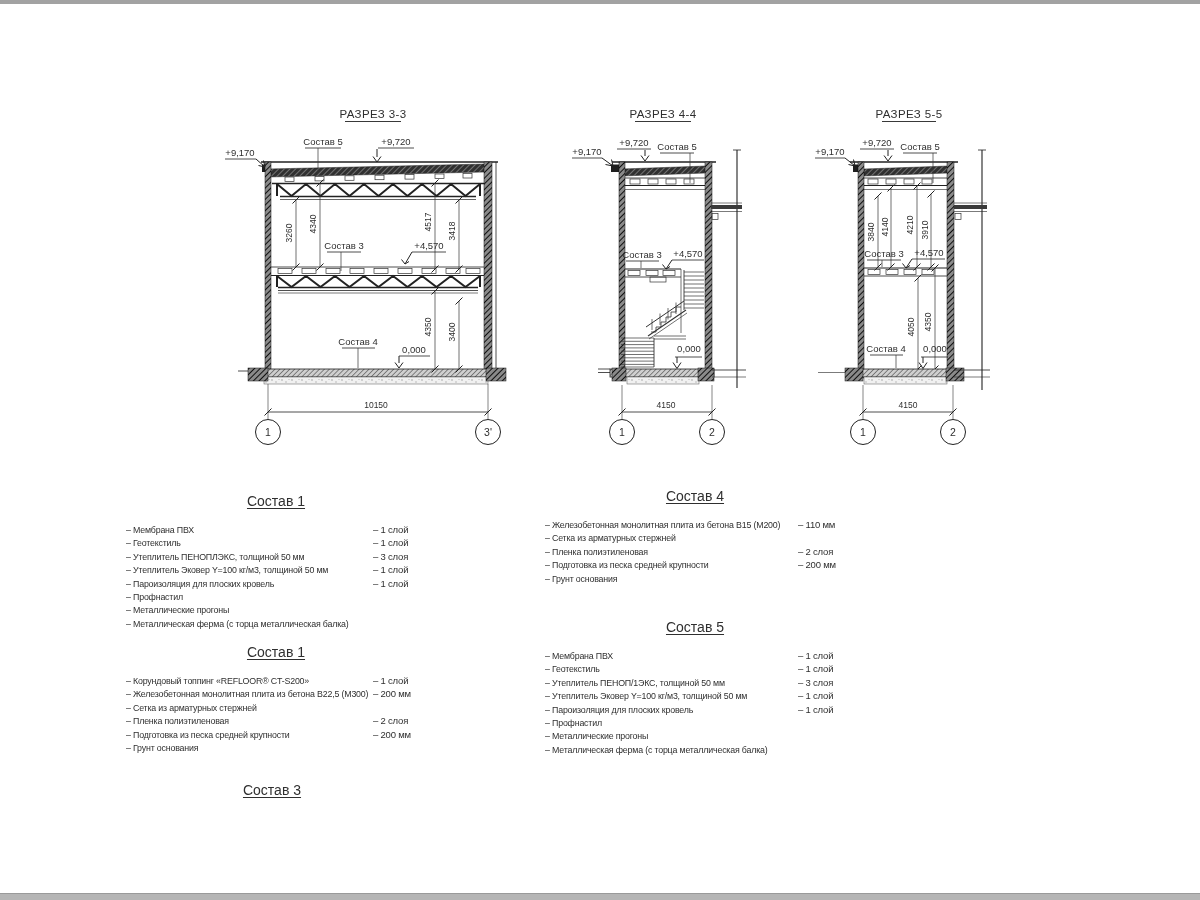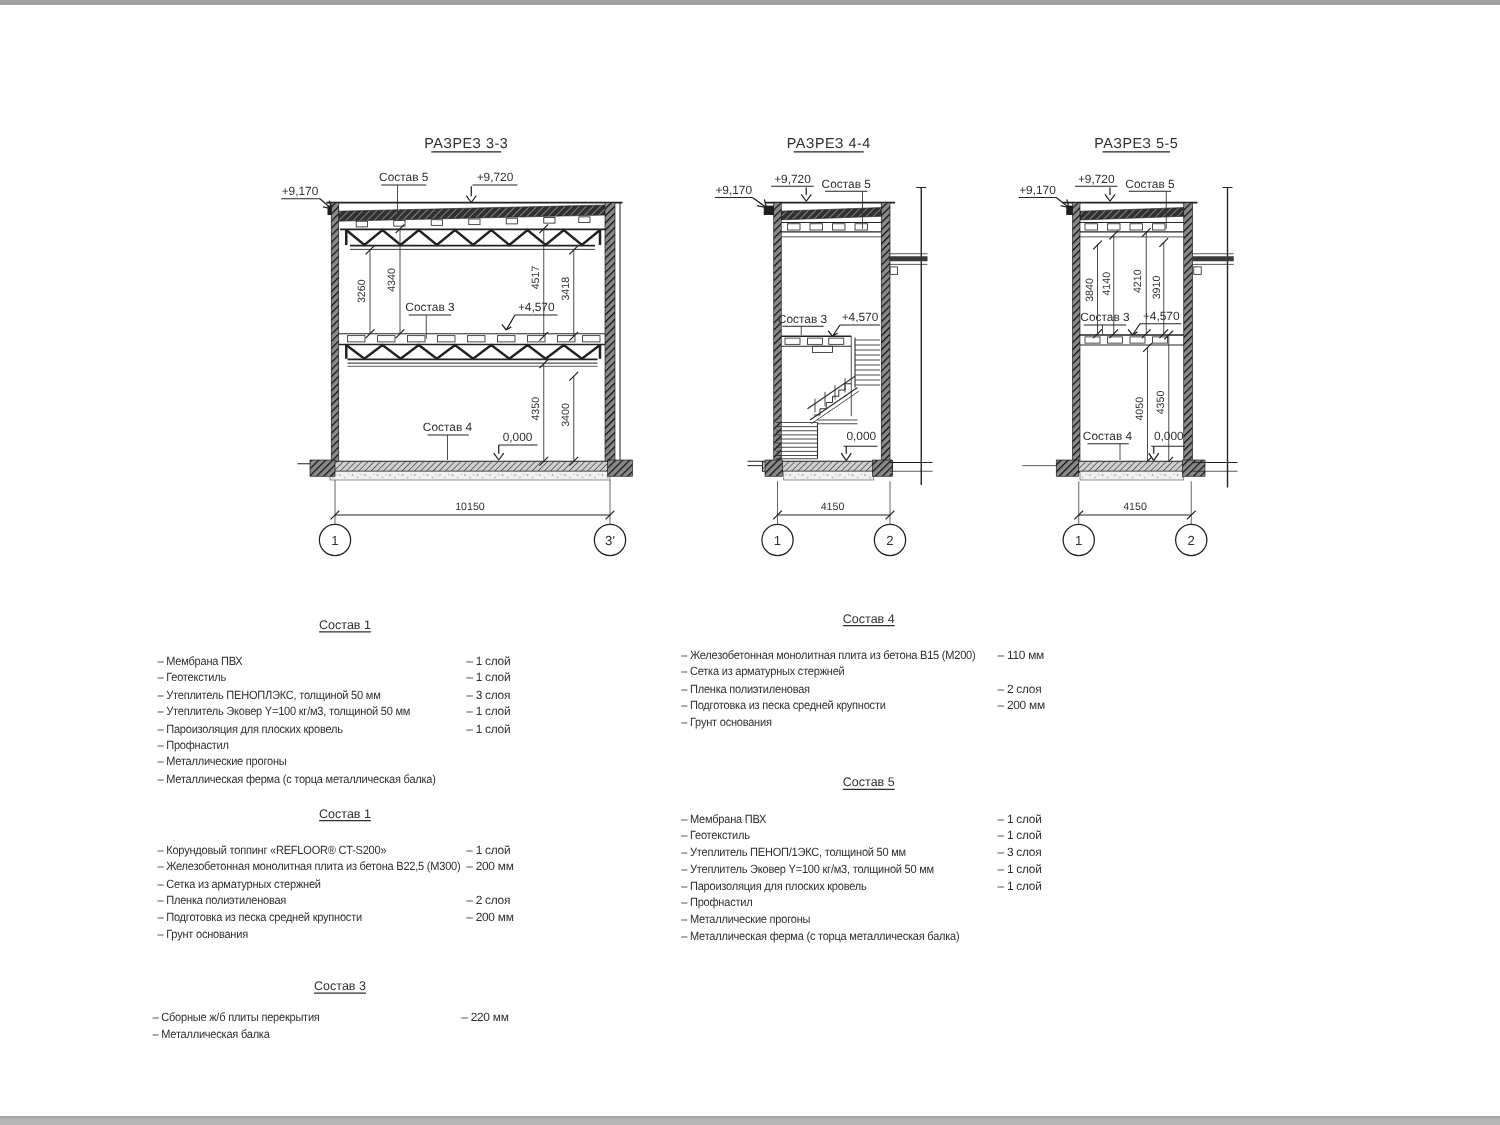--- a/index.html
+++ b/index.html
@@ -10,21 +10,21 @@
   .frame-top{position:absolute;left:0;top:0;width:1200px;height:4px;background:#a2a2a2;}
   .frame-bottom{position:absolute;left:0;top:893px;width:1200px;height:7px;background:#b5b5b5;border-top:1px solid #9a9a9a;}
   svg.drawing{position:absolute;left:0;top:0;}
   svg text{fill:#2f2f2f;}
   .t{font-size:9.5px;}
   .d{font-size:8.5px;}
   .st{font-size:11.5px;letter-spacing:0.4px;}
   .ax{font-size:10.5px;}
   .comp{position:absolute;width:300px;}
   .comp .ttl{
-    text-align:center;font-size:10px;line-height:12px;margin-bottom:16px;
+    text-align:center;font-size:14px;line-height:12px;margin-bottom:16px;
     text-decoration:underline;text-underline-offset:2px;
   }
   .comp.gap-sm .ttl{margin-bottom:12px;}
   .row{position:relative;font-size:9.5px;line-height:13.4px;white-space:nowrap;letter-spacing:-0.2px;}
   .row .nm{display:inline-block;transform:scaleX(0.93);transform-origin:0 50%;}
   .row .val{position:absolute;left:247px;top:0;}
   .comp.right .row .val{left:253px;}
 </style>
 </head>
 <body>
@@ -372,24 +372,20 @@
       <div class="row"><span class="nm">– Железобетонная  монолитная плита из бетона В22,5 (М300)</span><span class="val">– 200 мм</span></div>
       <div class="row"><span class="nm">– Сетка из арматурных стержней</span><span class="val"></span></div>
       <div class="row"><span class="nm">– Пленка полиэтиленовая</span><span class="val">– 2 слоя</span></div>
       <div class="row"><span class="nm">– Подготовка из песка средней крупности</span><span class="val">– 200 мм</span></div>
       <div class="row"><span class="nm">– Грунт основания</span><span class="val"></span></div>
     </div>
 </div>
 
 <div class="comp gap-sm" style="left:122px;top:784px;">
   <div class="ttl">Состав 3</div>
-  <div class="rows">
-      <div class="row"><span class="nm">– Сборные ж/б плиты перекрытия</span><span class="val">– 220 мм</span></div>
-      <div class="row"><span class="nm">– Металлическая балка</span><span class="val"></span></div>
-    </div>
 </div>
 
 <div class="comp right" style="left:545px;top:490px;">
   <div class="ttl">Состав 4</div>
   <div class="rows">
       <div class="row"><span class="nm">– Железобетонная  монолитная плита из бетона В15 (М200)</span><span class="val">– 110 мм</span></div>
       <div class="row"><span class="nm">– Сетка из арматурных стержней</span><span class="val"></span></div>
       <div class="row"><span class="nm">– Пленка полиэтиленовая</span><span class="val">– 2 слоя</span></div>
       <div class="row"><span class="nm">– Подготовка из песка средней крупности</span><span class="val">– 200 мм</span></div>
       <div class="row"><span class="nm">– Грунт основания</span><span class="val"></span></div>

